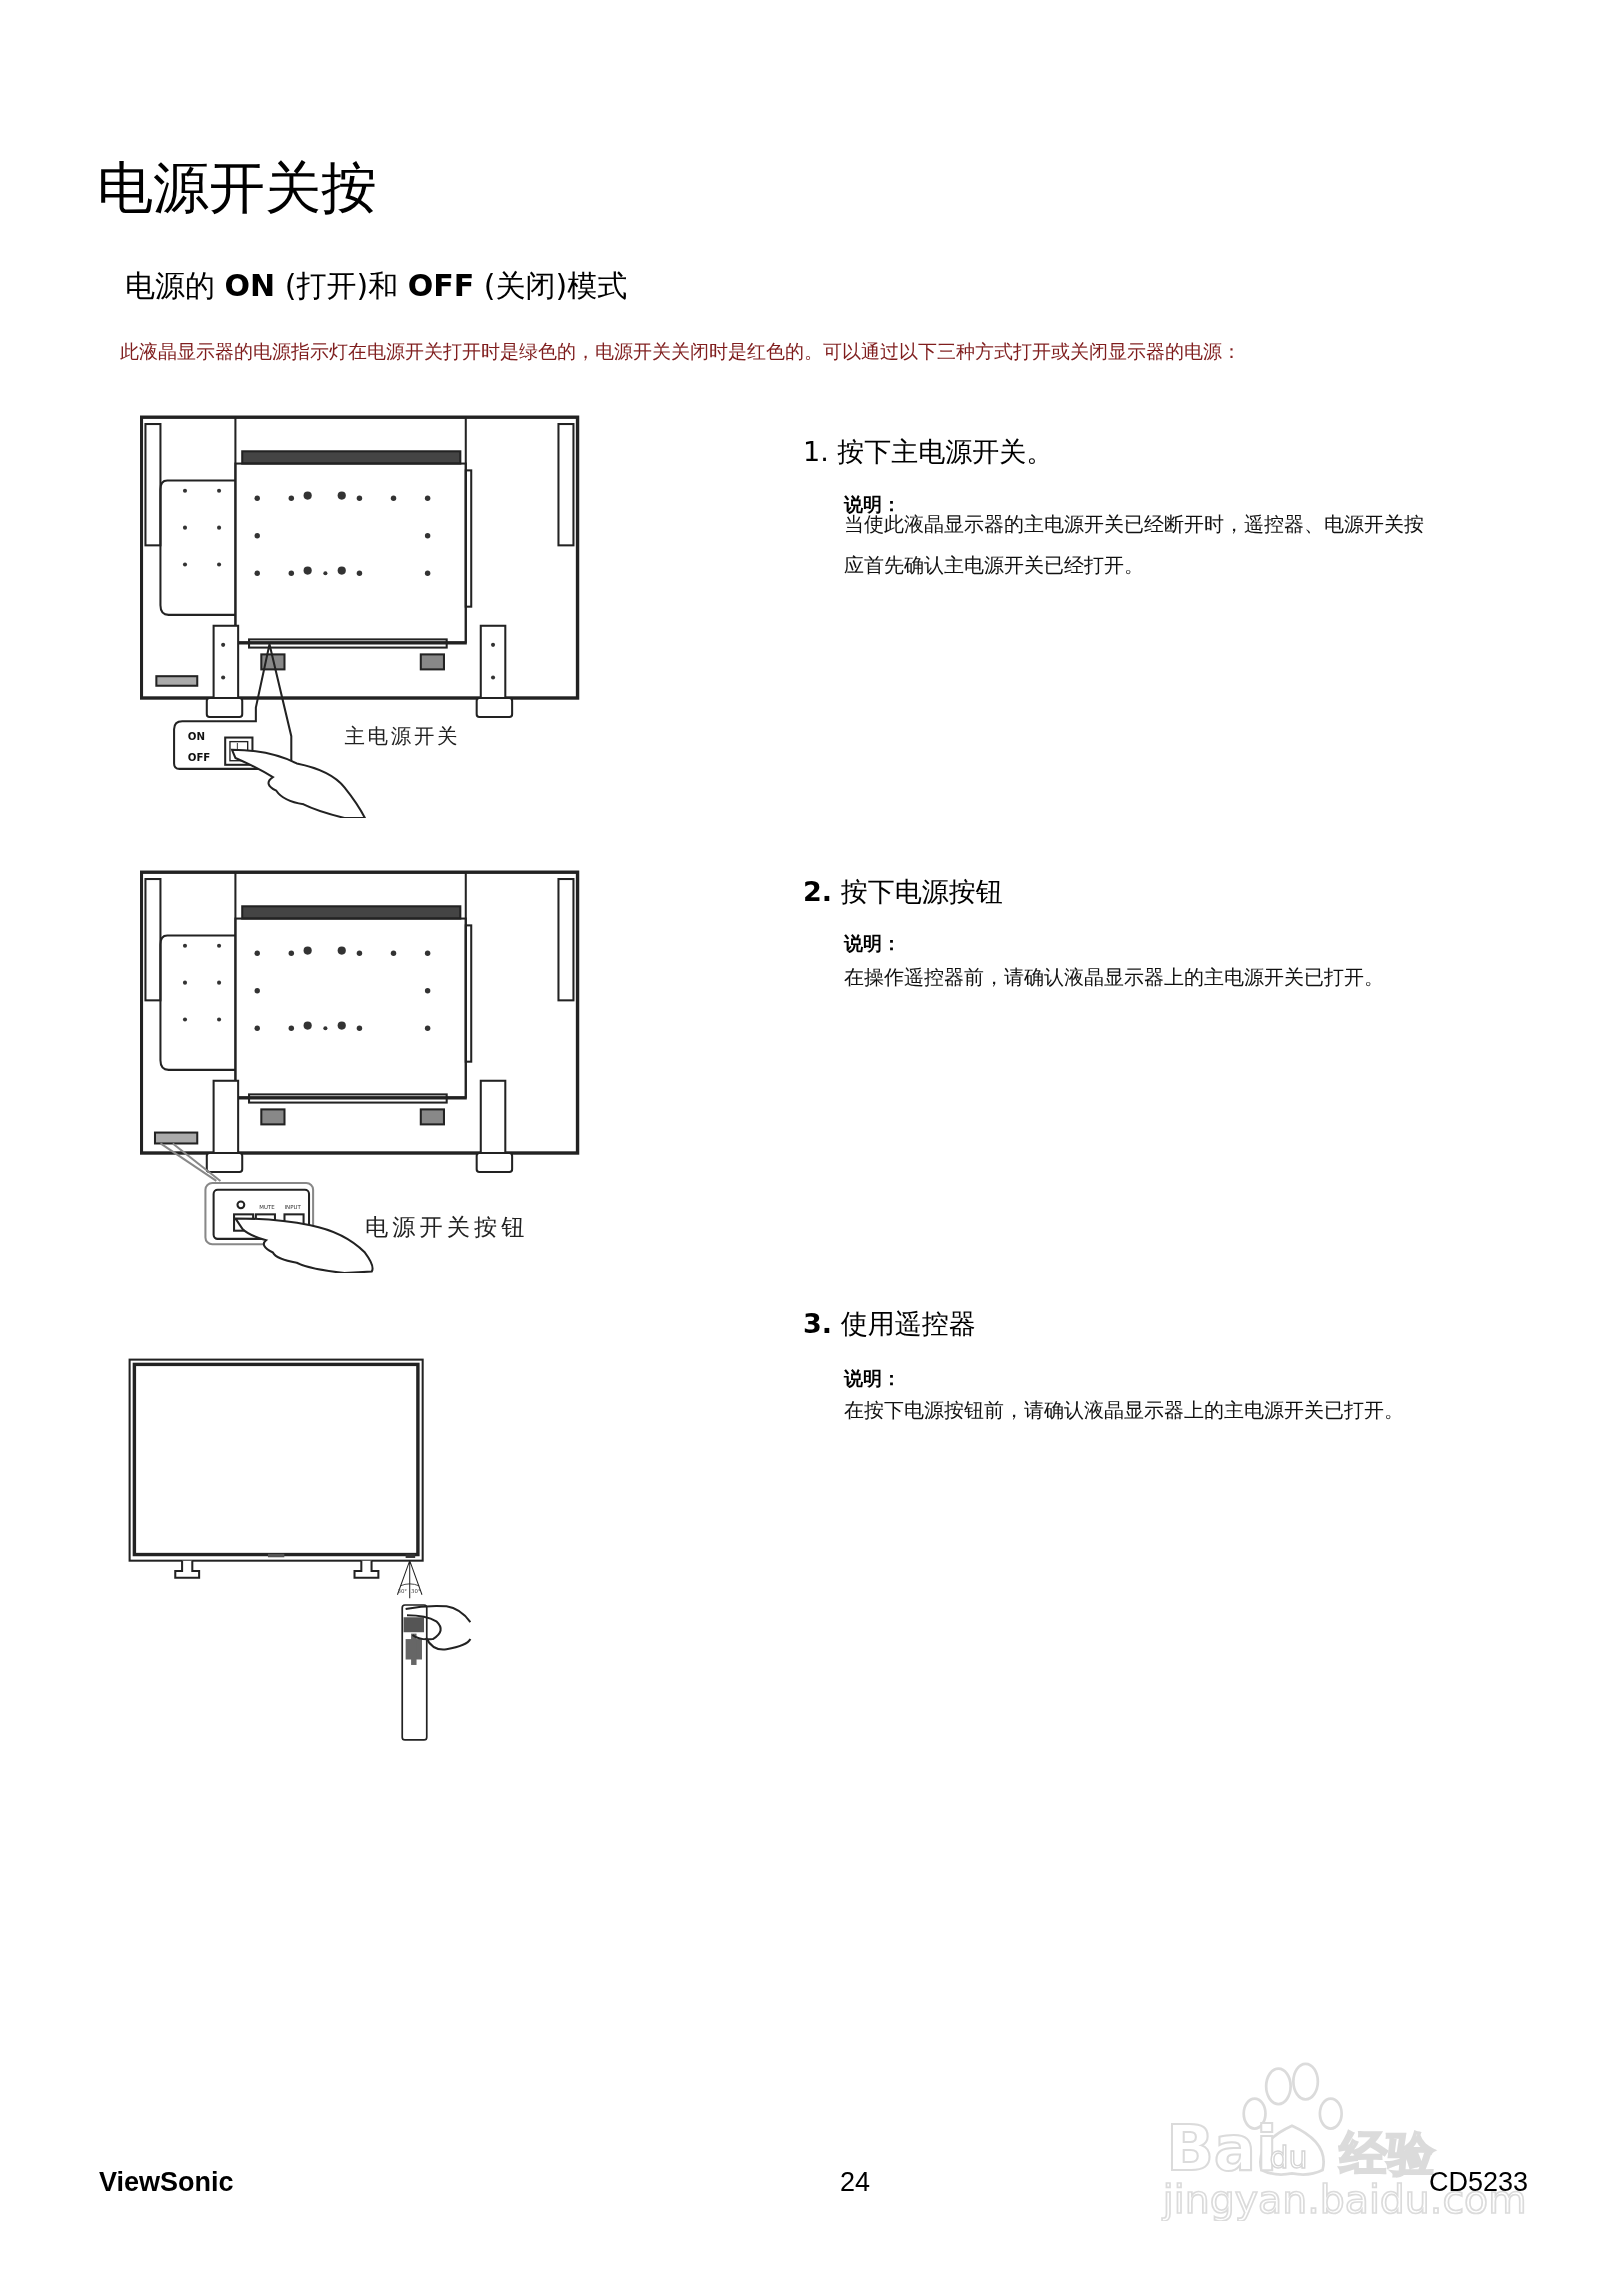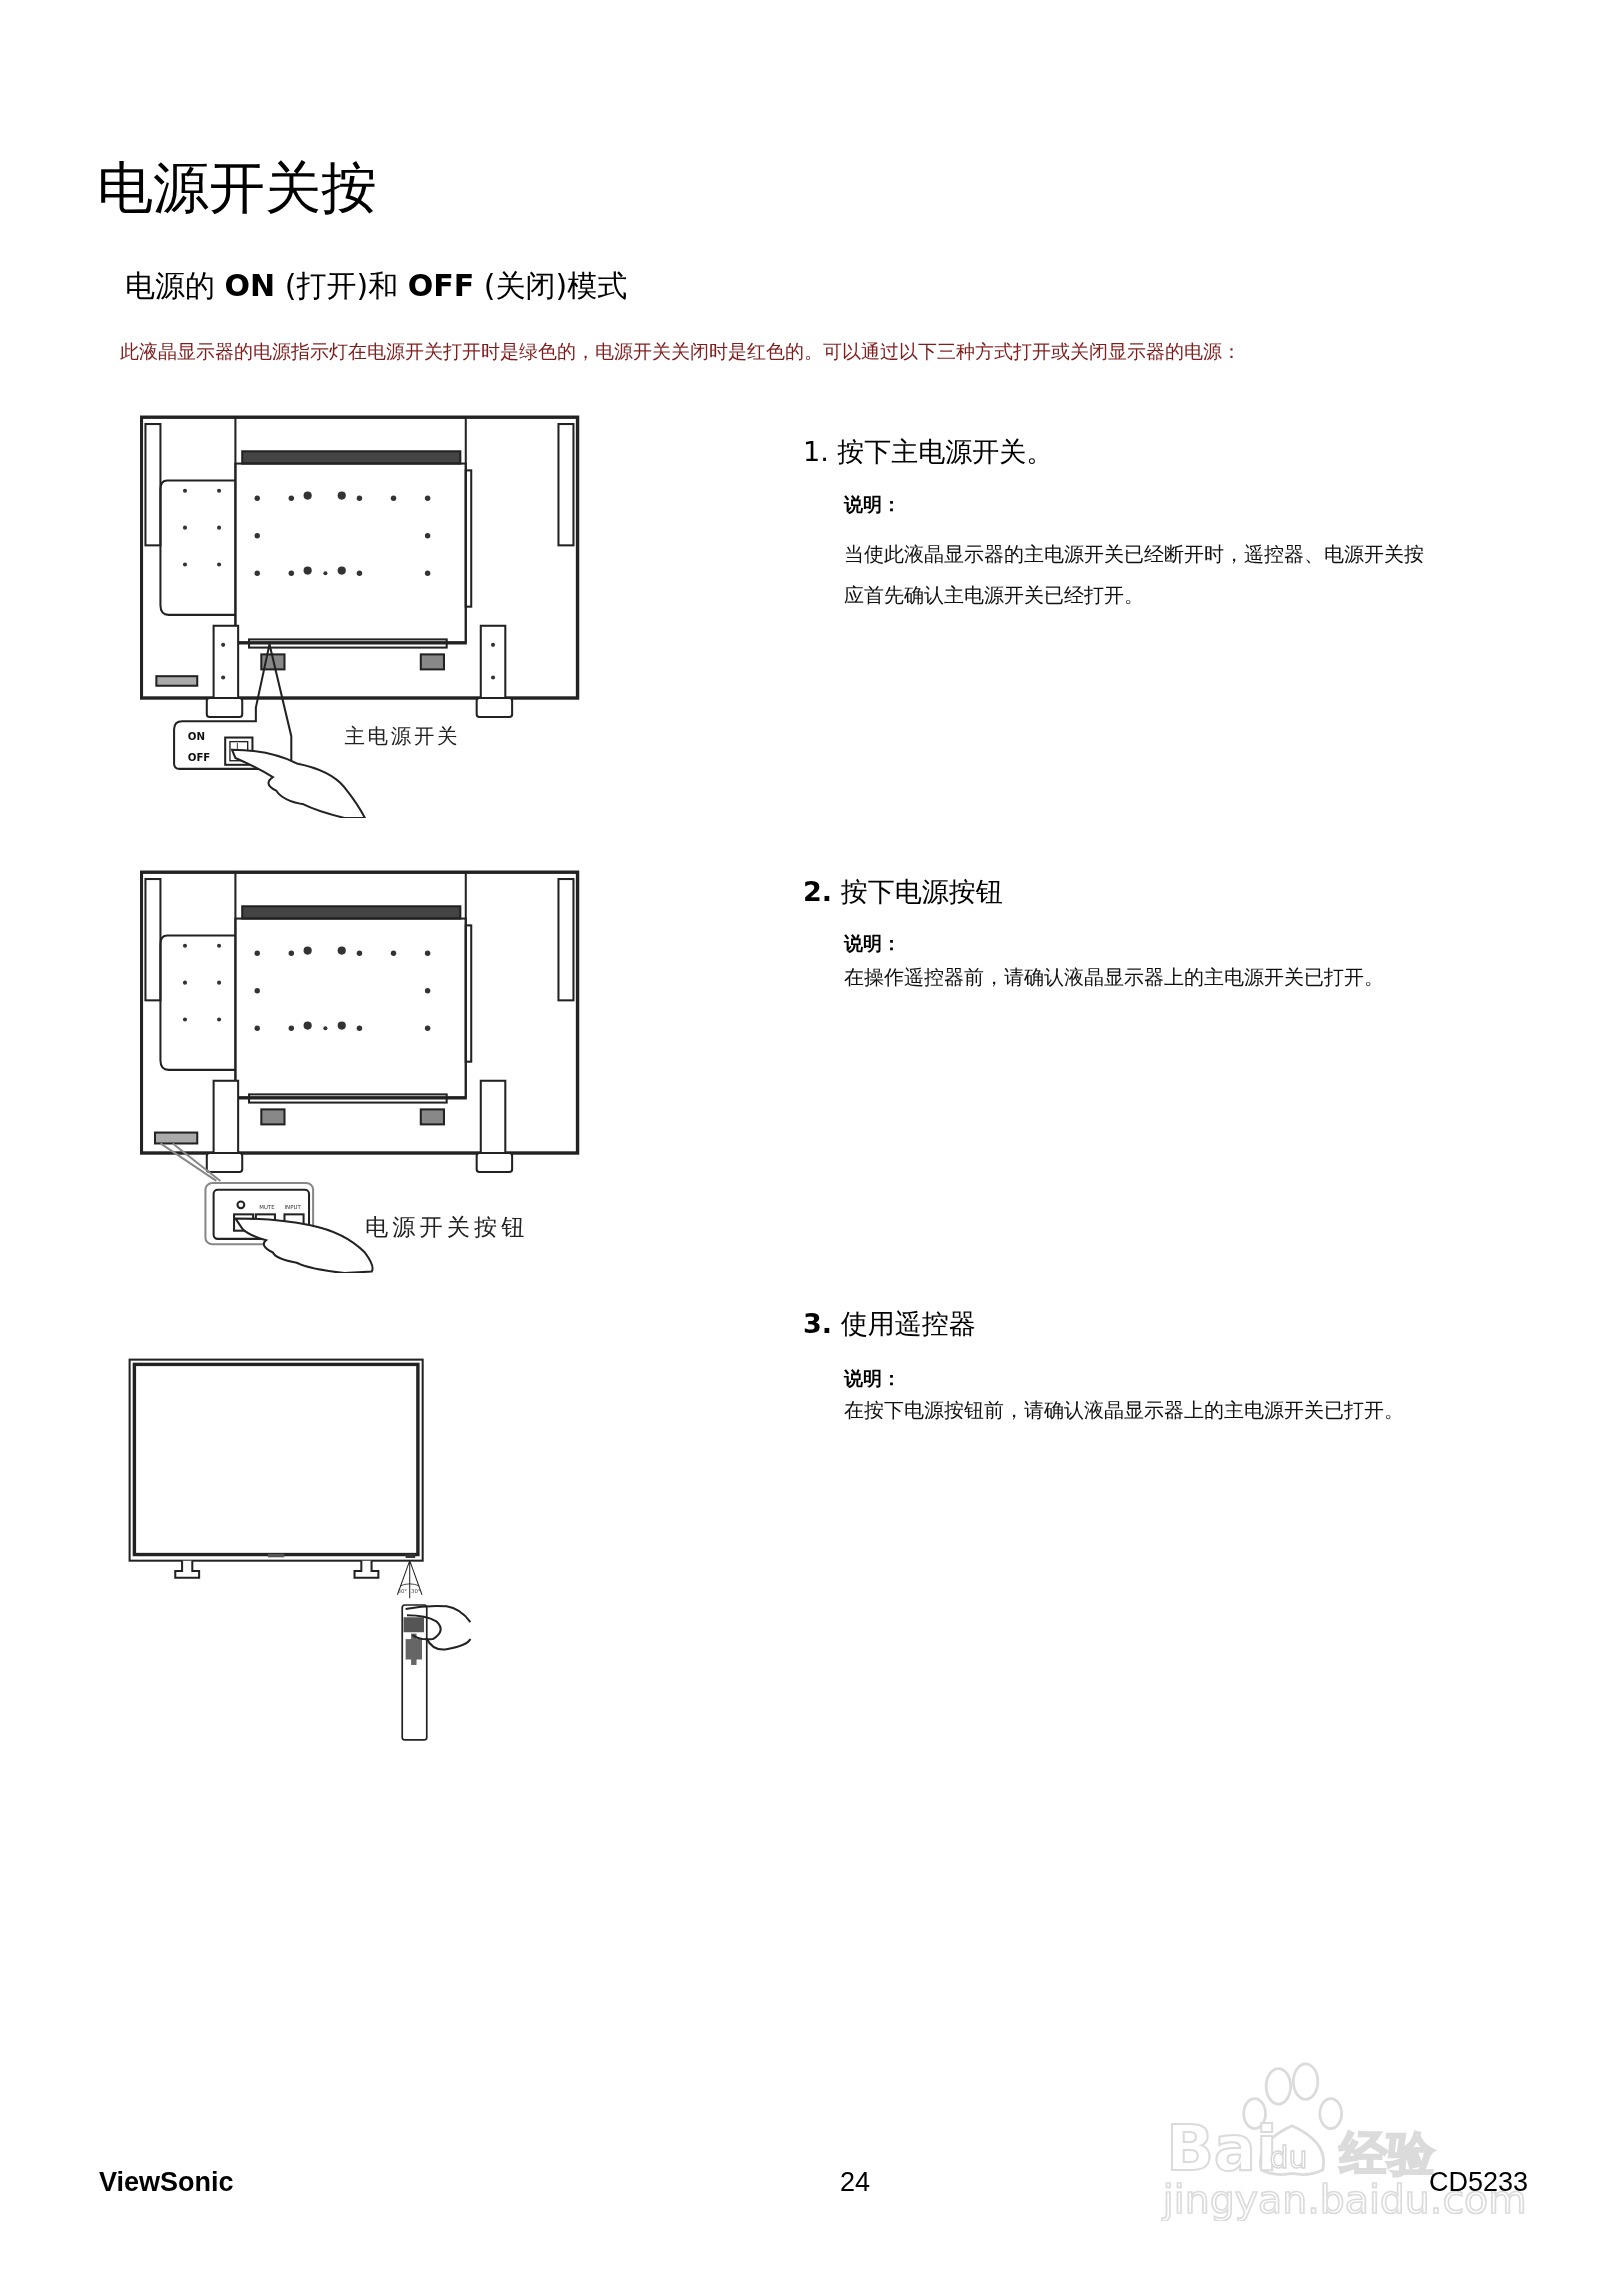--- a/index.html
+++ b/index.html
@@ -104,21 +104,21 @@
 
     <path d="M135 500 Q190 500 230 520 Q280 530 300 555 Q320 580 330 600 L300 600 Q260 590 240 580 Q210 575 200 560 Q180 550 195 540 Q170 525 140 512 Z" fill="#fff" stroke="#222" stroke-width="3"></path>
   </svg>
 </div>
 
 <div class="abs step-heading" style="top:435px;">
   <span class="step-num">1.</span>
   <span>按下主电源开关。</span>
 </div>
 <div class="abs note-label" style="top:492px;">说明：</div>
-<div class="abs note-text" style="top:534px;">
+<div class="abs note-text" style="top:504px;">
   <span>当使此液晶显示器的主电源开关已经断开时，遥控器、电源开关按</span>
   <span>应首先确认主电源开关已经打开。</span>
 </div>
 
 <div class="fig" style="left:140px;top:864px;text-decoration:underline;">
   <svg width="443" height="409" viewBox="0 0 650 600">
     <g fill="none" stroke="#222" stroke-width="3">
       <rect x="2" y="12" width="640" height="412" stroke-width="5"></rect>
       <rect x="8" y="22" width="22" height="178" fill="#fff"></rect>
       <rect x="614" y="22" width="22" height="178" fill="#fff"></rect>

